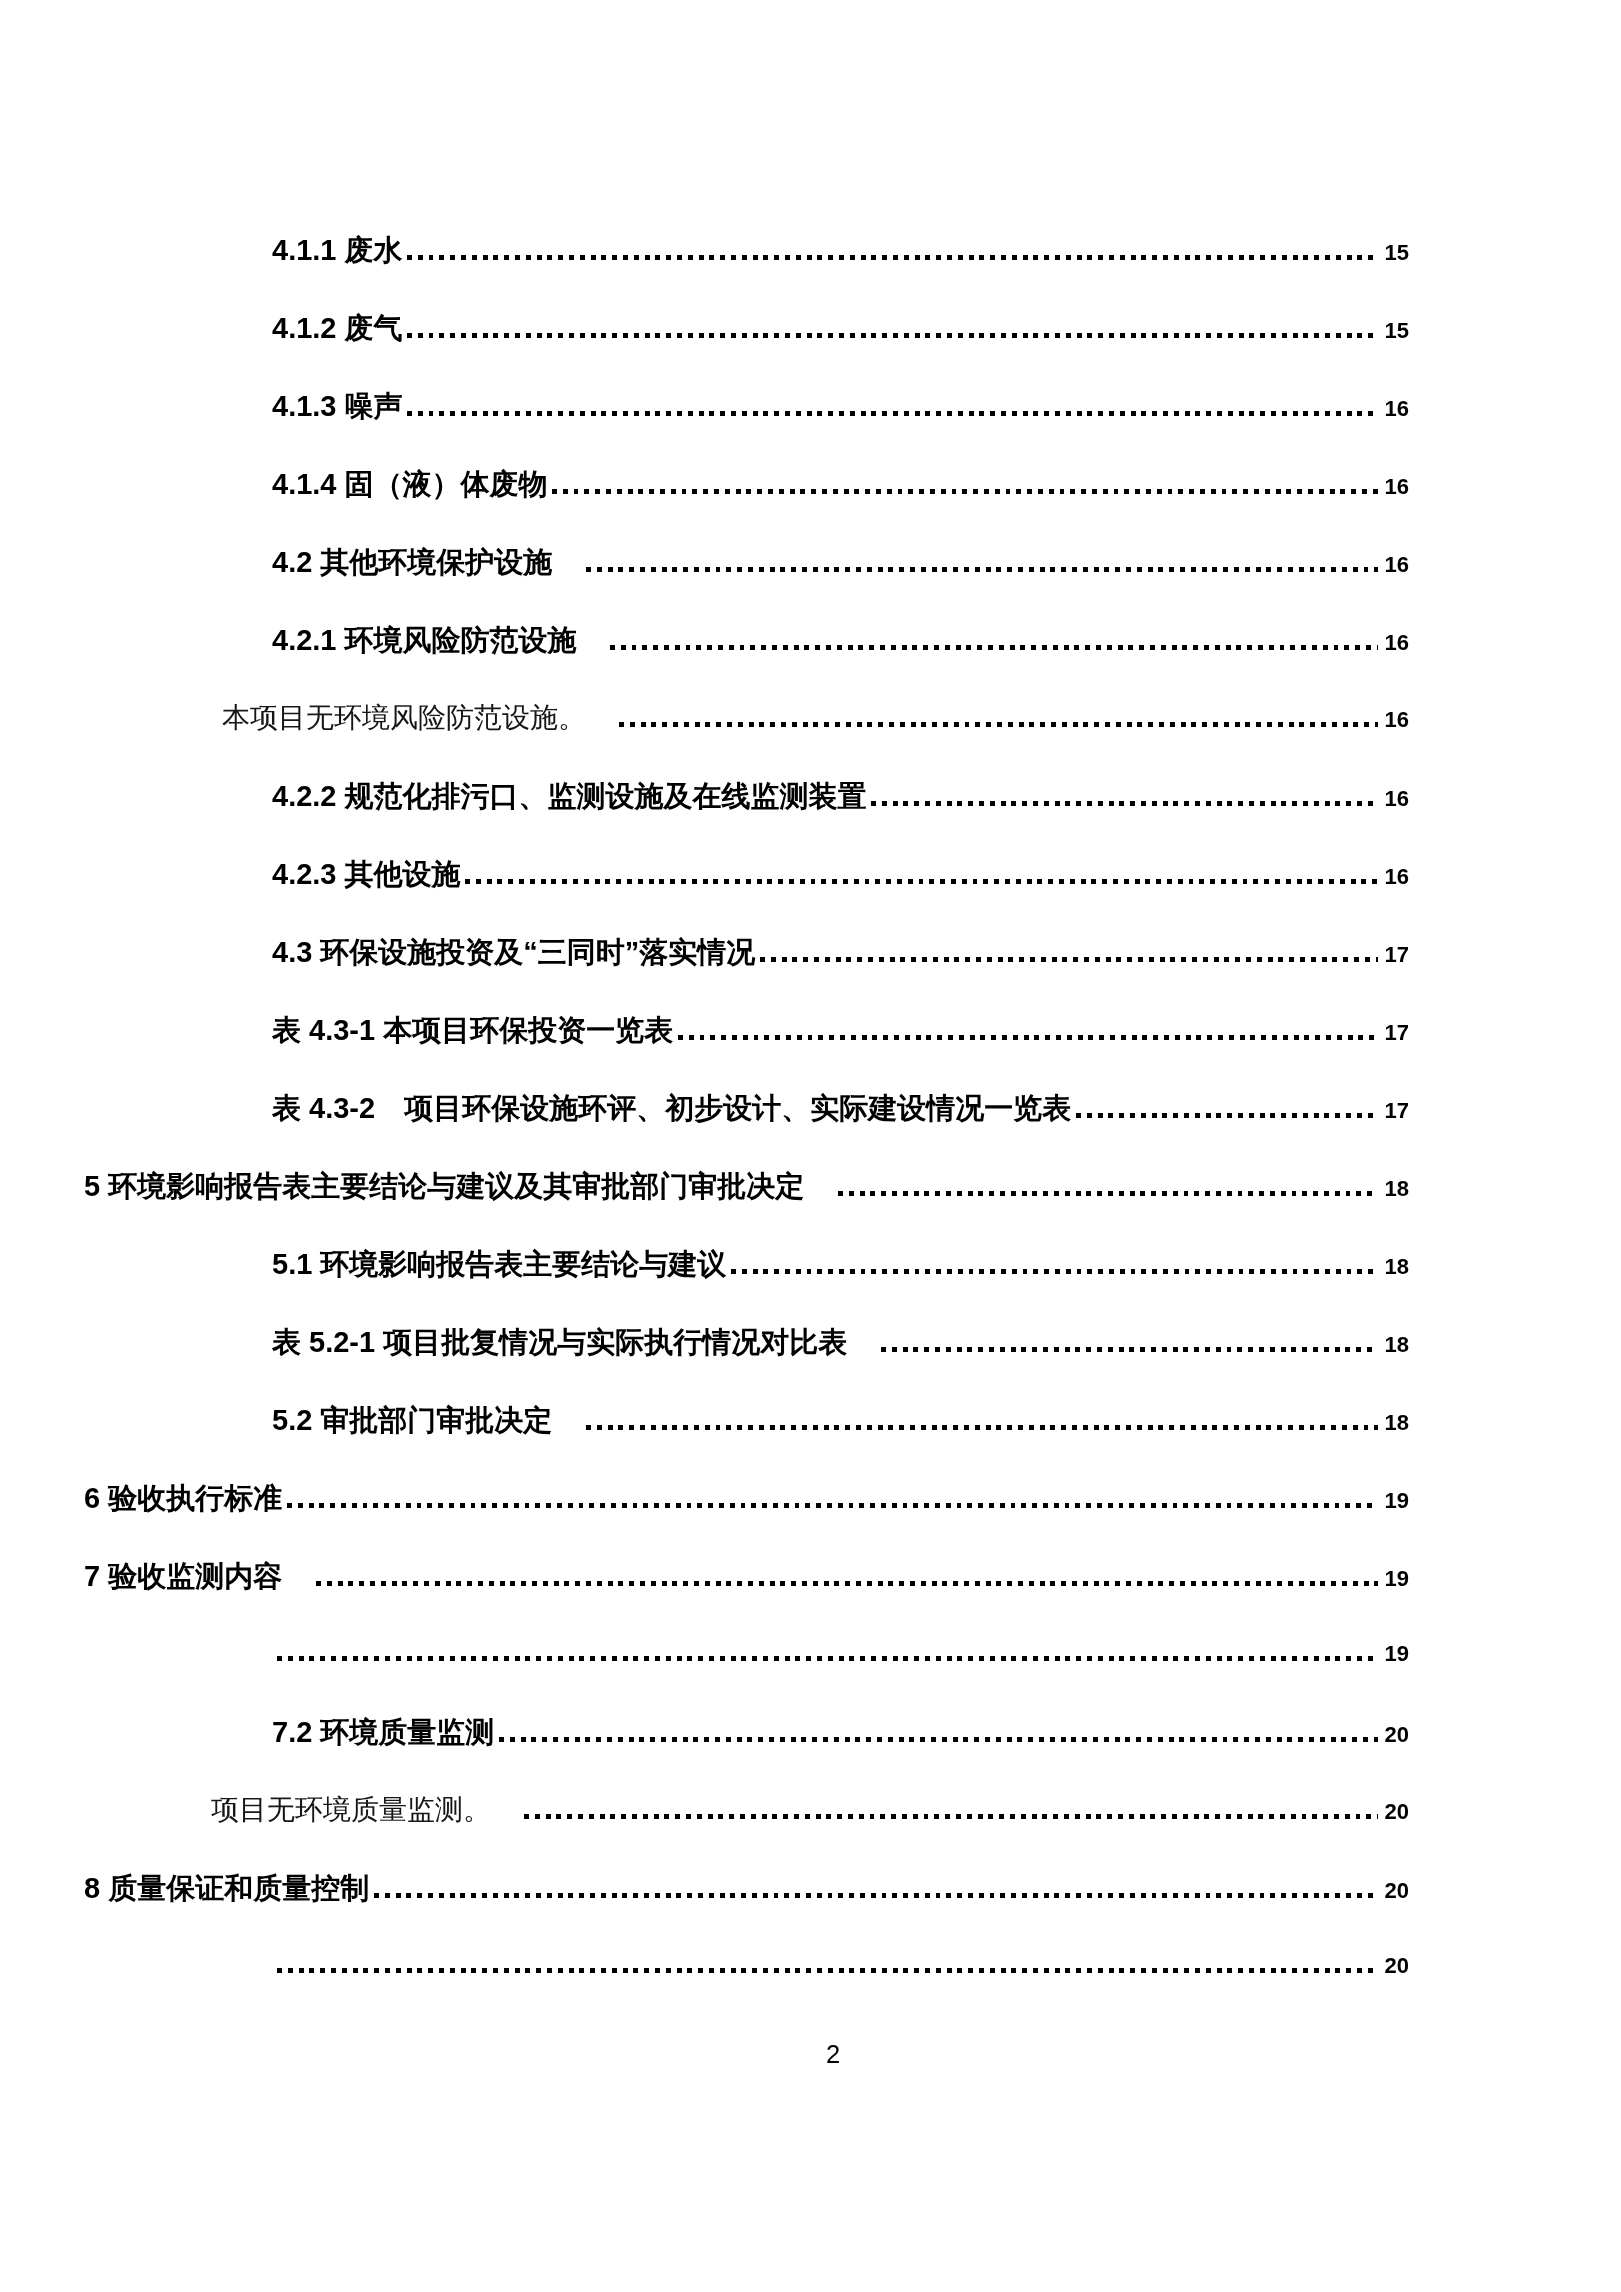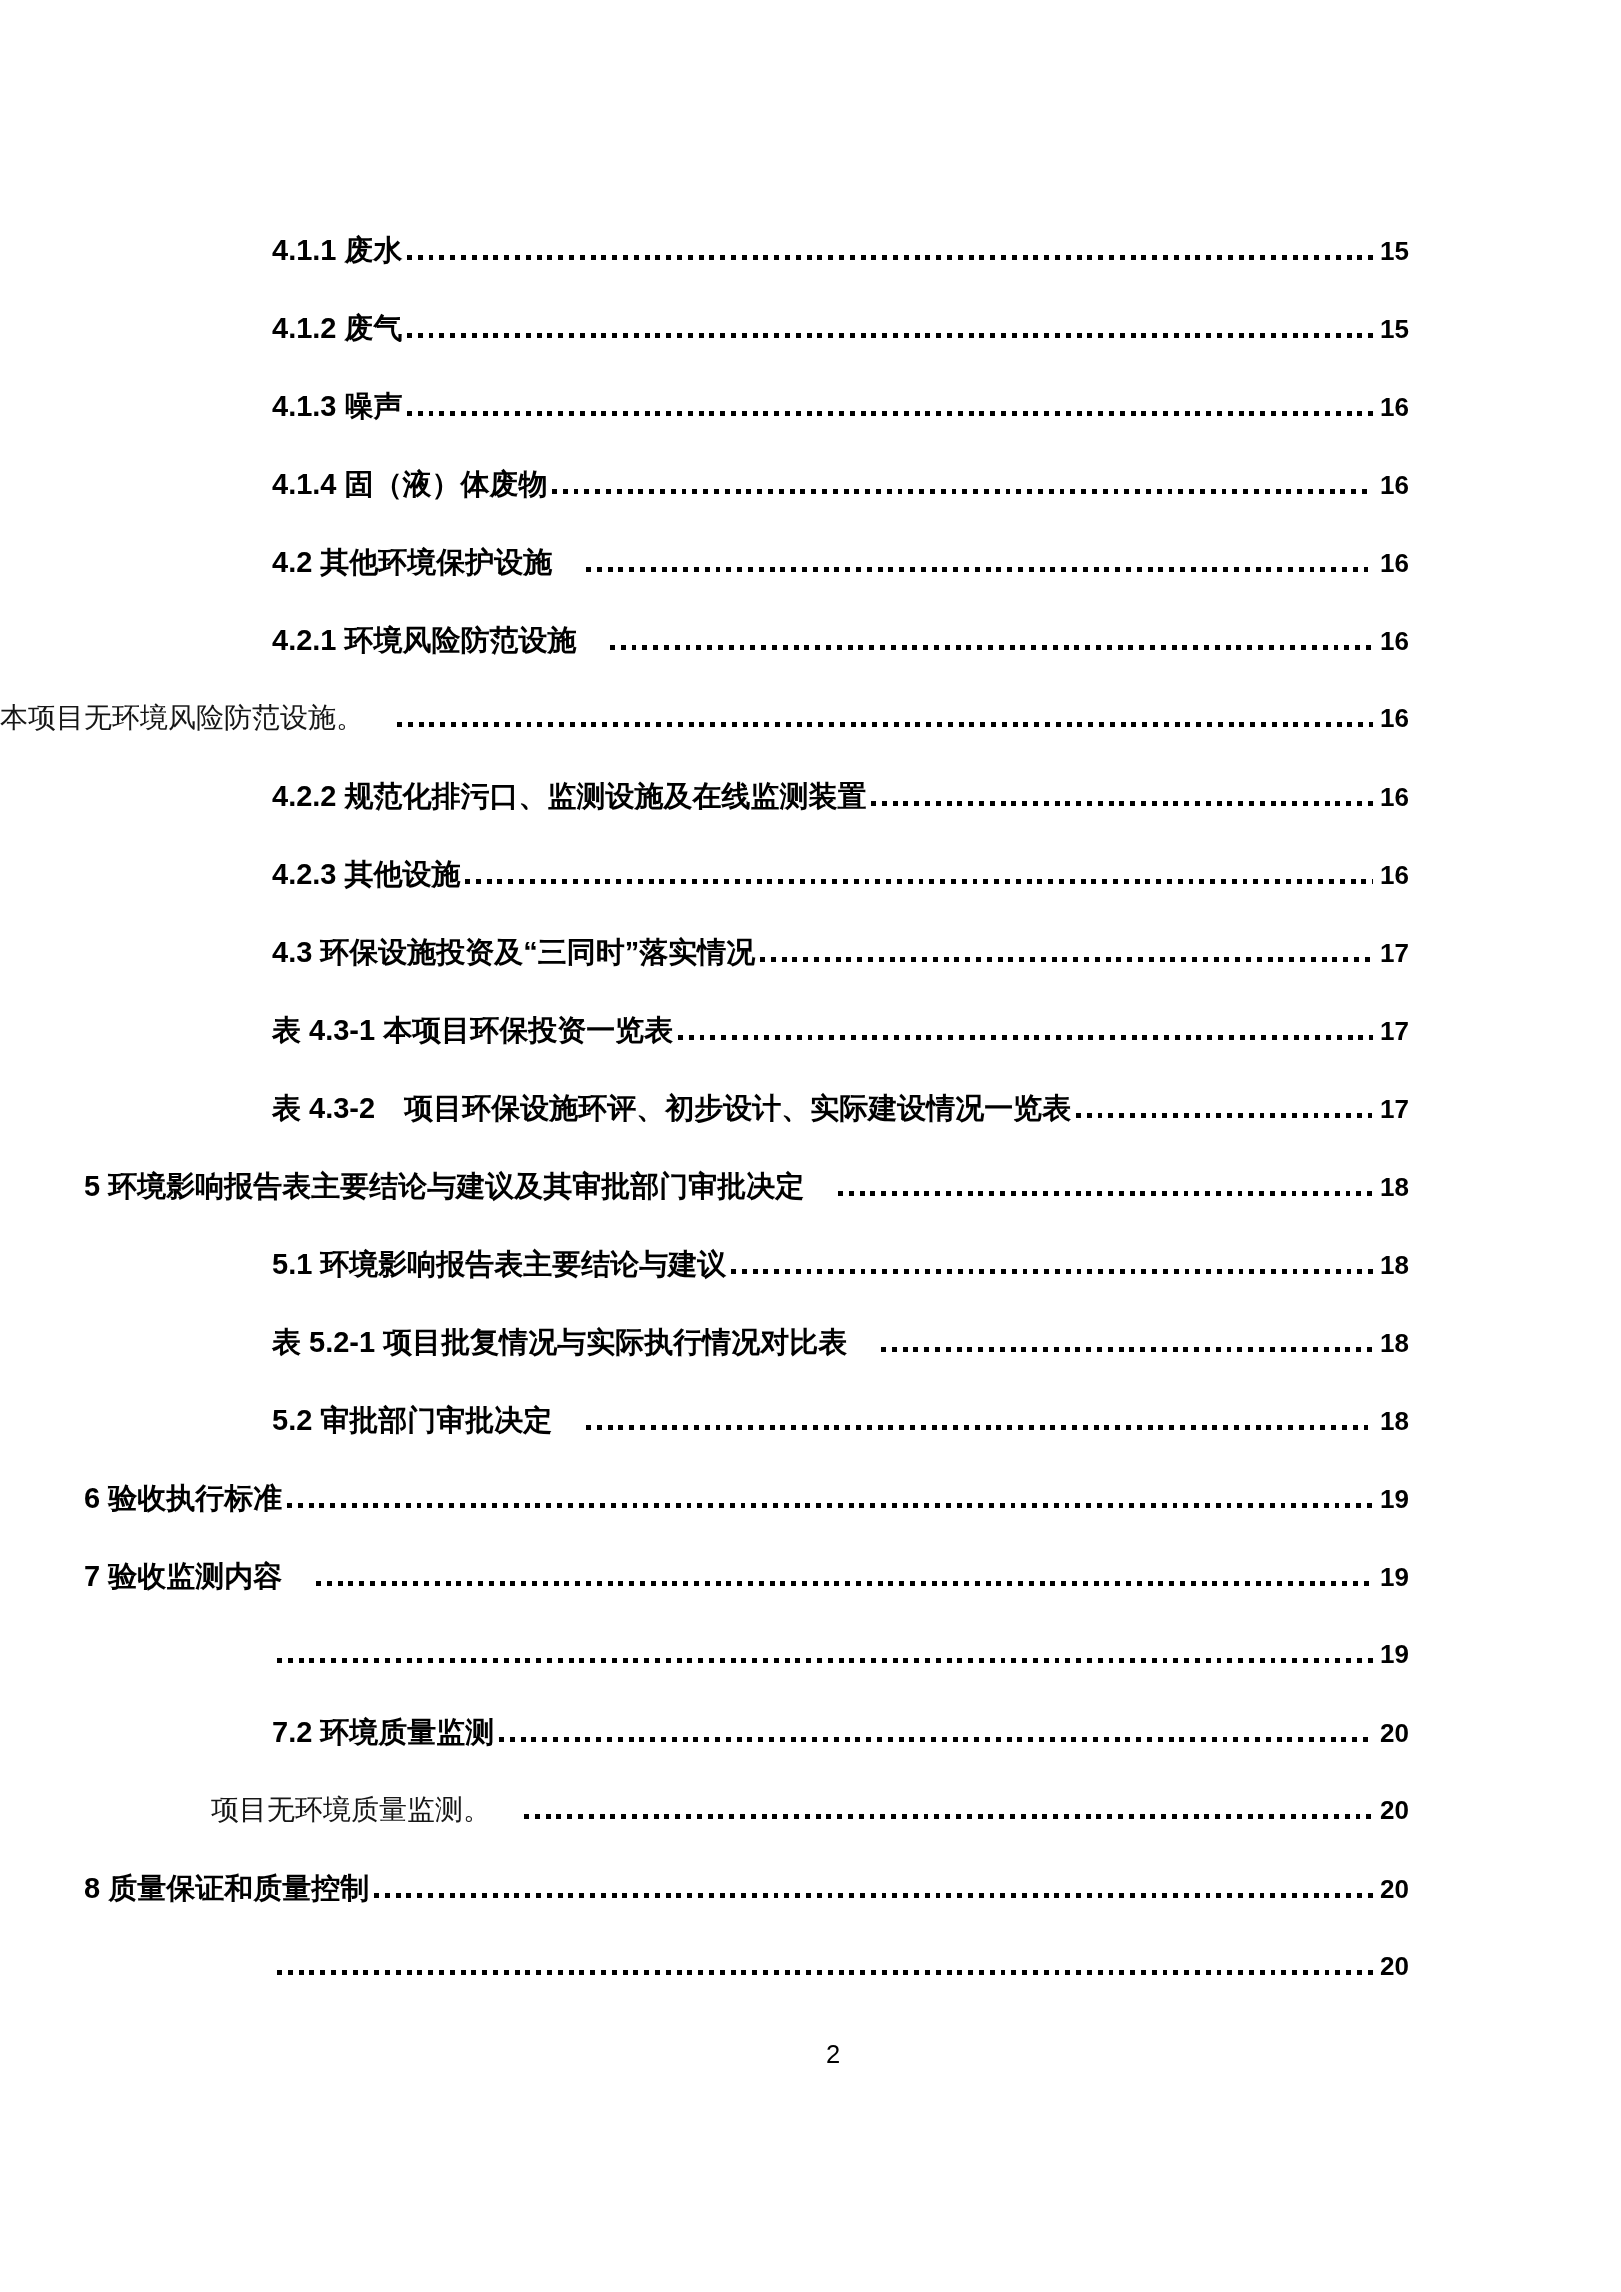--- a/index.html
+++ b/index.html
@@ -35,20 +35,21 @@
   .row.h2 { padding-left: 272px; text-align: center; }
   .row.body {
     padding-left: 211px;
     font-family: "Liberation Serif", serif;
     font-weight: 400;
     font-size: 28px;
     color: #161616;
     text-align: right;
   }
   .row.body-indent {
+    padding-left: 222px;
     font-family: "Liberation Serif", serif;
     font-weight: 400;
     font-size: 28px;
     color: #161616;
   }
   .label {
     white-space: pre;
     flex: 0 0 auto;
   }
   .leader {
@@ -56,21 +57,21 @@
     min-width: 23.5px;
     height: 4.9px;
     margin-left: 4.9px;
     background: repeating-linear-gradient(90deg, #000000 0 4.9px, transparent 4.9px 10.8px);
   }
   .pagenum {
     flex: 0 0 auto;
     margin-left: 6.9px;
     font-family: "Liberation Sans", sans-serif;
     font-weight: 700;
-    font-size: 26px;
+    font-size: 22px;
     color: #000000;
     white-space: pre;
   }
   .footer {
     position: absolute;
     top: 2037px;
     left: 22.5px;
     width: 1621px;
     text-align: center;
     line-height: 35px;

